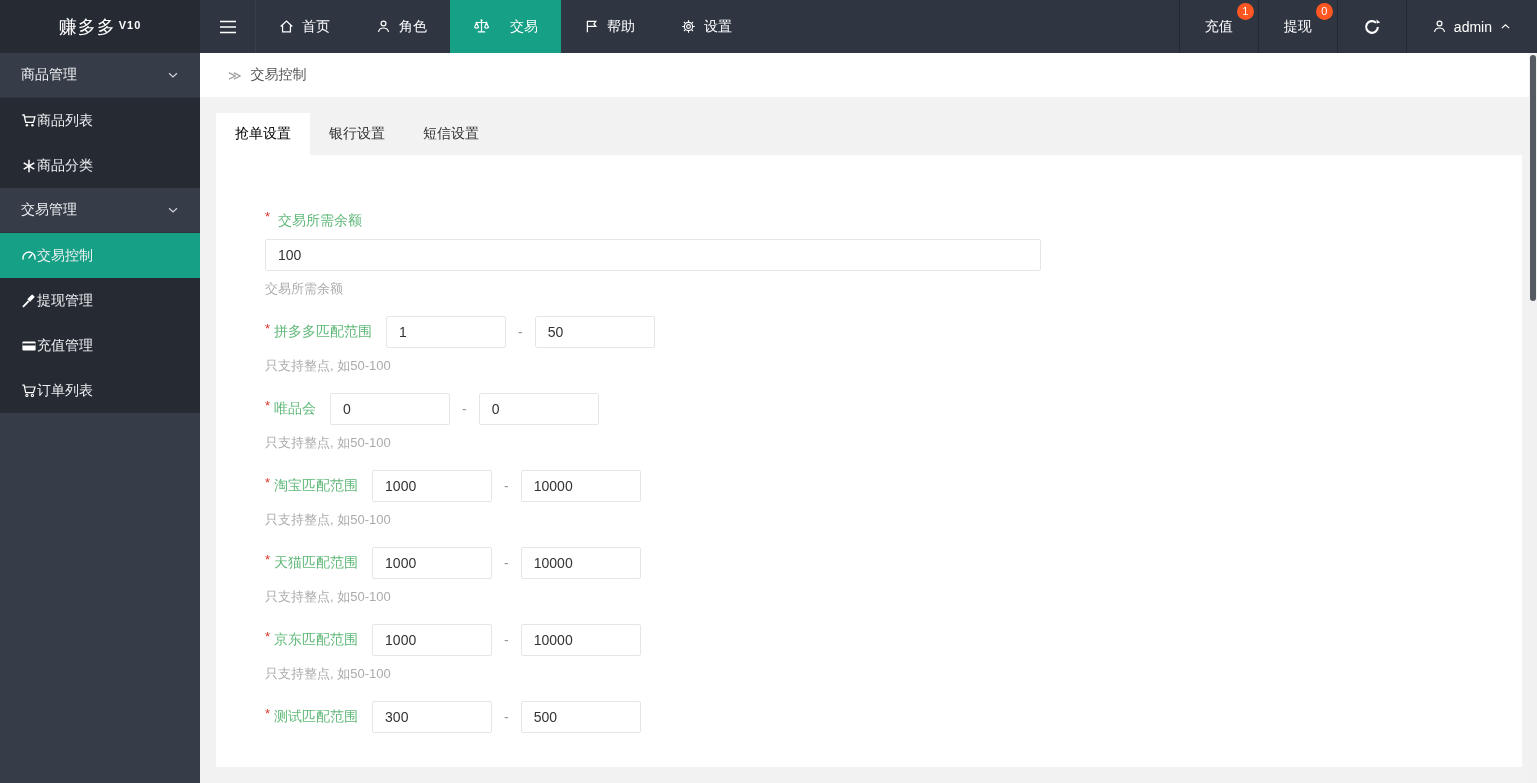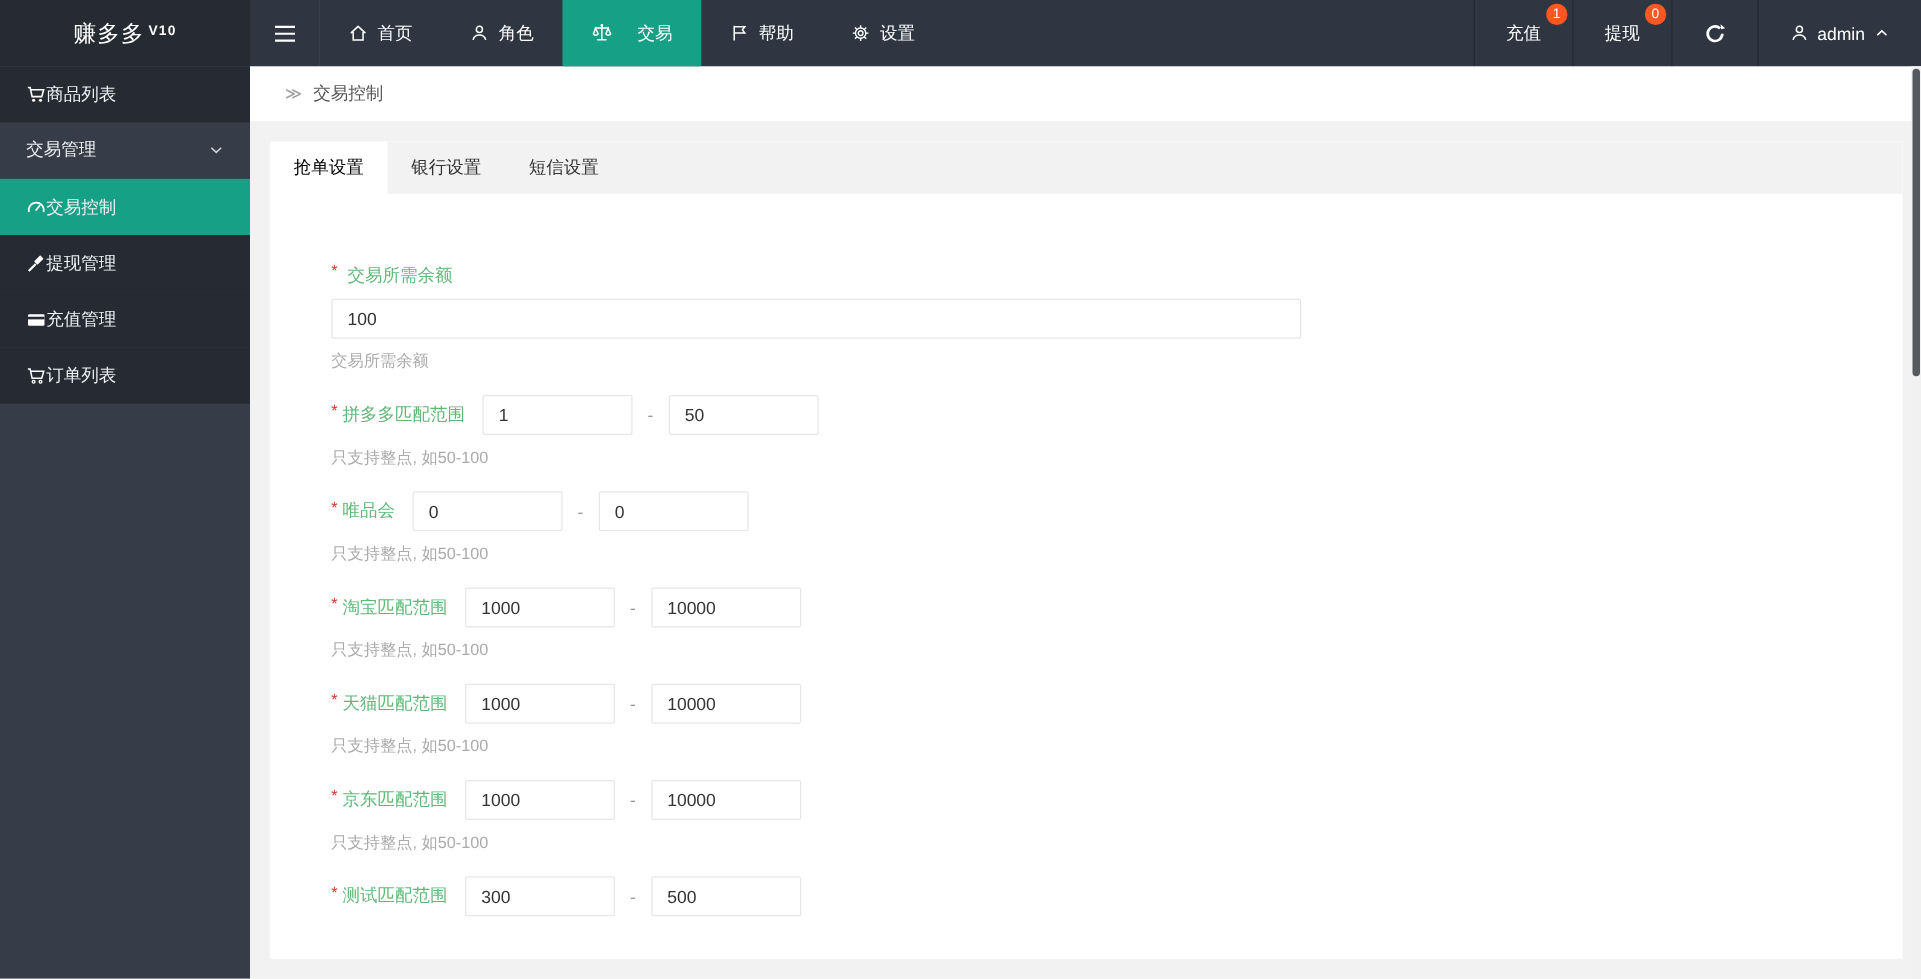--- a/index.html
+++ b/index.html
@@ -192,29 +192,45 @@
       <span>
         <svg width="13" height="13" viewBox="0 0 16 16">
             <path d="M3.5 10 L8 5.8 L12.5 10" fill="none" stroke="#fff" stroke-width="1.5"></path>
           </svg>
       </span>
     </div>
   </div>
 </div>
 
 <div class="sidebar">
+  <div class="side-group">
+    <span>商品管理</span>
+    <span>
+      <svg width="14" height="14" viewBox="0 0 16 16">
+          <path d="M3.5 6 L8 10.2 L12.5 6" fill="none" stroke="#cfd3d9" stroke-width="1.4"></path>
+        </svg>
+    </span>
+  </div>
   <div class="side-item">
     <span class="side-icon">
       <svg width="16" height="16" viewBox="0 0 16 16">
           <path d="M1.3 2 H3.1 L4.7 9.3 H12.4 L13.9 3.8 H3.9" fill="none" stroke="#fff" stroke-width="1.3"></path>
           <circle cx="5.9" cy="12.2" r="1.25" fill="#fff"></circle>
           <circle cx="11.4" cy="12.2" r="1.25" fill="#fff"></circle>
         </svg>
     </span>
     <span>商品列表</span>
+  </div>
+  <div class="side-item">
+    <span class="side-icon">
+      <svg width="16" height="16" viewBox="0 0 16 16">
+          <path d="M8 1.8 V14.2 M2.7 4.9 L13.3 11.1 M13.3 4.9 L2.7 11.1" stroke="#fff" stroke-width="1.5" fill="none"></path>
+        </svg>
+    </span>
+    <span>商品分类</span>
   </div>
   <div class="side-group">
     <span>交易管理</span>
     <span>
       <svg width="14" height="14" viewBox="0 0 16 16">
           <path d="M3.5 6 L8 10.2 L12.5 6" fill="none" stroke="#cfd3d9" stroke-width="1.4"></path>
         </svg>
     </span>
   </div>
   <div class="side-item active">

